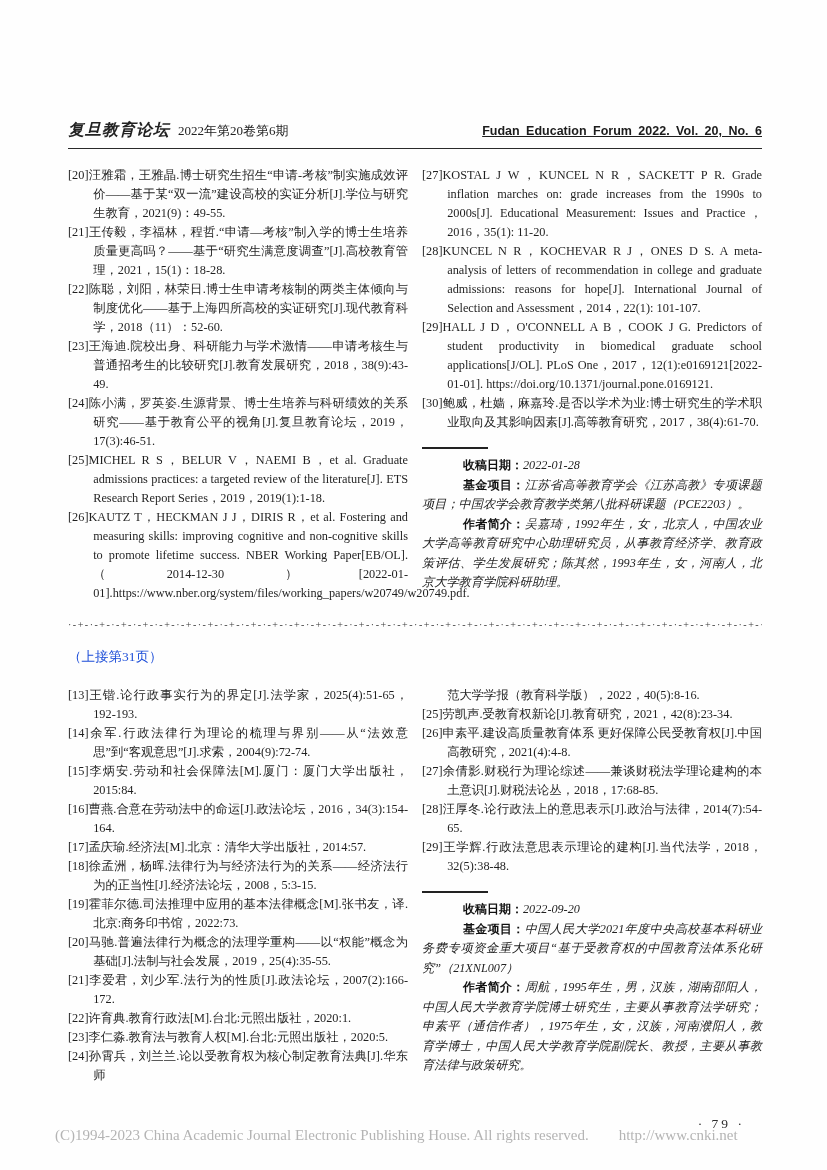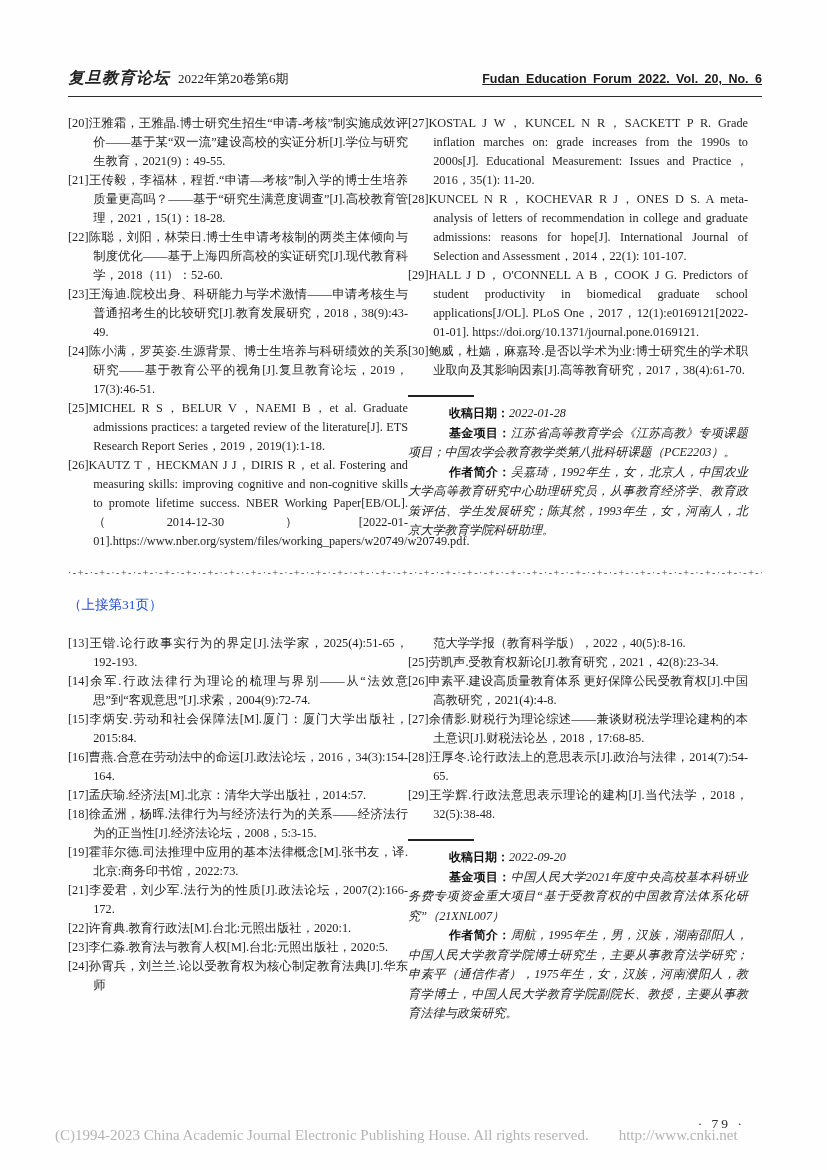--- a/index.html
+++ b/index.html
@@ -13,41 +13,41 @@
     font-family: "Liberation Serif", "DejaVu Serif", serif;
     color: #222;
   }
   .content { position: absolute; left: 68px; width: 694px; top: 0; }
 
   
   .header {
     display: flex;
     justify-content: space-between;
     align-items: baseline;
-    padding-top: 68px;
+    padding-top: 120px;
   }
   .journal-cn {
     font-weight: bold;
     font-style: italic;
     font-size: 16px;
     letter-spacing: 1px;
   }
   .issue-cn { font-size: 13px; margin-left: 8px; }
   .header-right {
     font-family: "Liberation Sans", sans-serif;
     font-weight: 700;
     font-size: 12.5px;
     word-spacing: 3px;
     color: #1c1c1c;
     text-decoration: underline;
   }
   .header-rule { border: none; border-top: 1.6px solid #2a2a2a; margin-top: 7px; }
 
   
-  .two-col { display: flex; }
+  .two-col { display: flex; gap: 14px; }
   .col { width: 340px; }
   .top-section { margin-top: 17px; }
   .bottom-section { margin-top: 20px; }
 
   .ref, .ref-cont {
     font-size: 12.3px;
     line-height: 19px;
     margin: 0;
     text-align: justify;
     color: #1f1f1f;
@@ -154,20 +154,21 @@
 
     <div class="two-col bottom-section">
       <div class="col">
         <p class="ref">[13]王锴.论行政事实行为的界定[J].法学家，2025(4):51-65，192-193.</p>
         <p class="ref">[14]余军.行政法律行为理论的梳理与界别——从“法效意思”到“客观意思”[J].求索，2004(9):72-74.</p>
         <p class="ref">[15]李炳安.劳动和社会保障法[M].厦门：厦门大学出版社，2015:84.</p>
         <p class="ref">[16]曹燕.合意在劳动法中的命运[J].政法论坛，2016，34(3):154-164.</p>
         <p class="ref">[17]孟庆瑜.经济法[M].北京：清华大学出版社，2014:57.</p>
         <p class="ref">[18]徐孟洲，杨晖.法律行为与经济法行为的关系——经济法行为的正当性[J].经济法论坛，2008，5:3-15.</p>
         <p class="ref">[19]霍菲尔德.司法推理中应用的基本法律概念[M].张书友，译.北京:商务印书馆，2022:73.</p>
+        <p class="ref">[20]马驰.普遍法律行为概念的法理学重构——以“权能”概念为基础[J].法制与社会发展，2019，25(4):35-55.</p>
         <p class="ref">[21]李爱君，刘少军.法行为的性质[J].政法论坛，2007(2):166-172.</p>
         <p class="ref">[22]许育典.教育行政法[M].台北:元照出版社，2020:1.</p>
         <p class="ref">[23]李仁淼.教育法与教育人权[M].台北:元照出版社，2020:5.</p>
         <p class="ref">[24]孙霄兵，刘兰兰.论以受教育权为核心制定教育法典[J].华东师</p>
       </div>
       <div class="col">
         <p class="ref-cont">范大学学报（教育科学版），2022，40(5):8-16.</p>
         <p class="ref">[25]劳凯声.受教育权新论[J].教育研究，2021，42(8):23-34.</p>
         <p class="ref">[26]申素平.建设高质量教育体系 更好保障公民受教育权[J].中国高教研究，2021(4):4-8.</p>
         <p class="ref">[27]余倩影.财税行为理论综述——兼谈财税法学理论建构的本土意识[J].财税法论丛，2018，17:68-85.</p>

